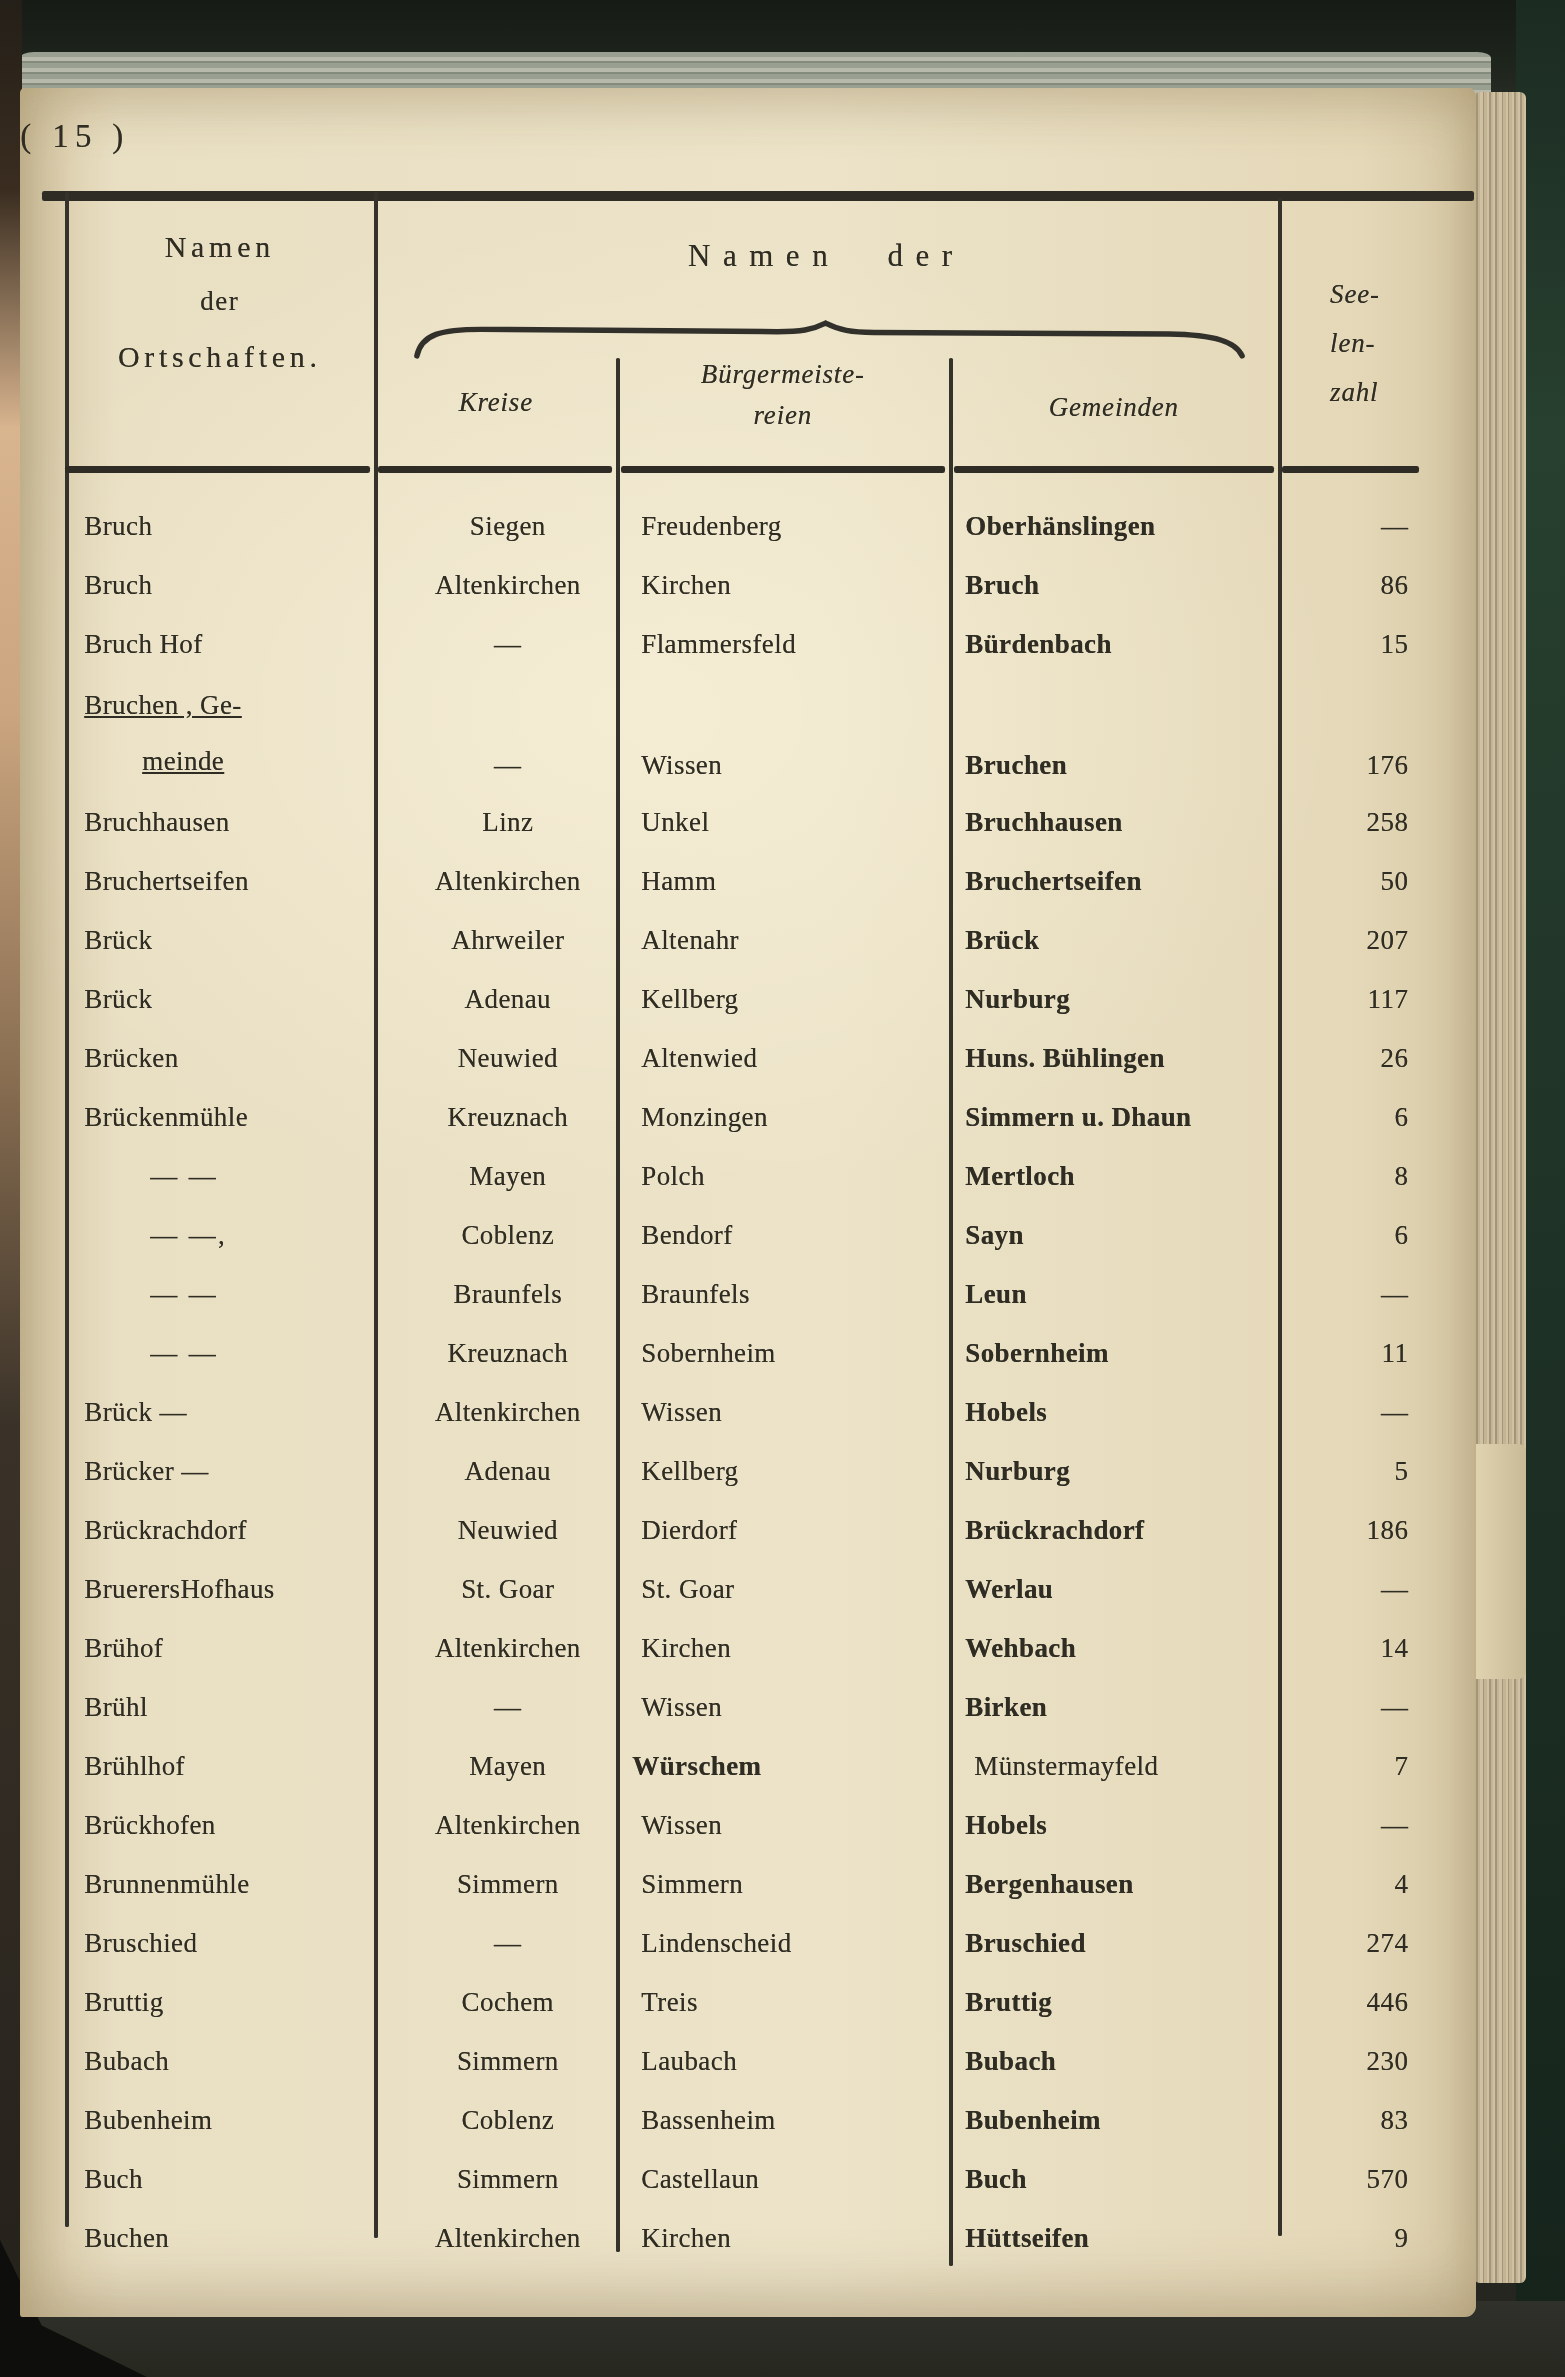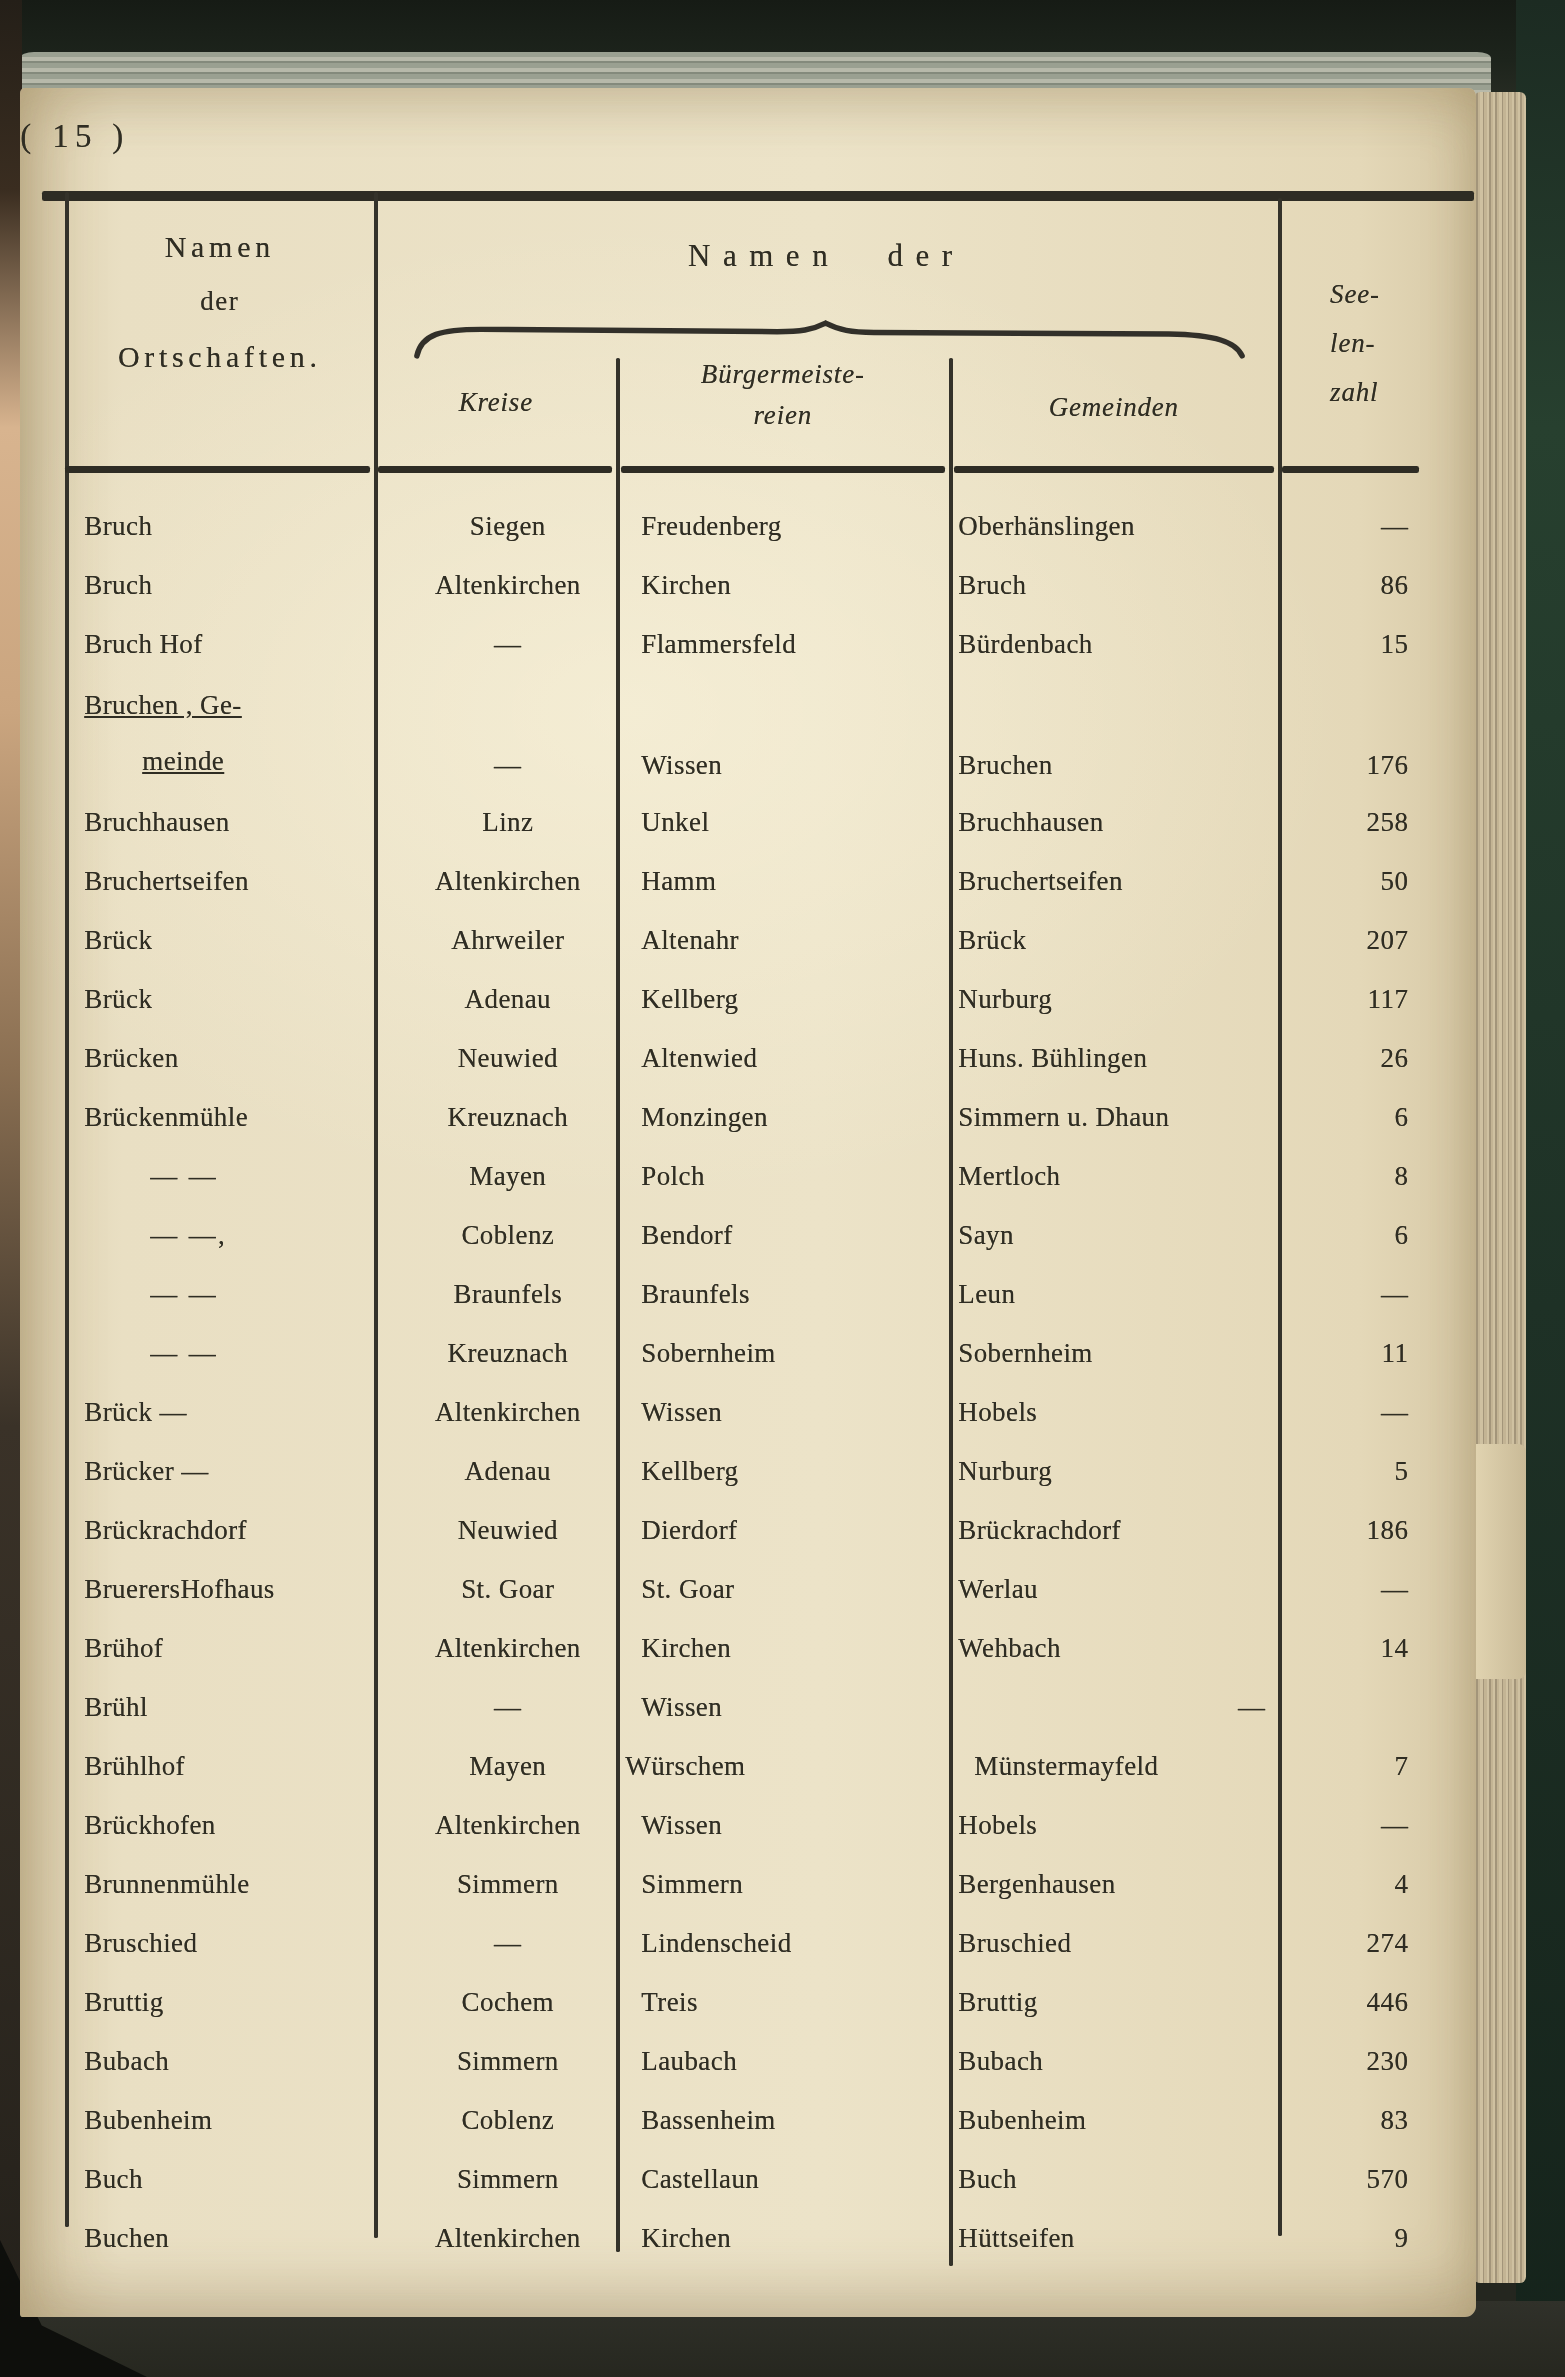--- a/index.html
+++ b/index.html
@@ -80,21 +80,21 @@
   .row{display:grid;grid-template-columns:309px 243px 333px 329px 143px;height:59px;}
   .row.tall{height:119px;}
   .cell{display:flex;align-items:center;overflow:hidden;white-space:nowrap;}
   .tall .cell{align-items:flex-end;padding-bottom:12.5px;}
   .c-ort{padding-left:19px;}
   .c-ort.dash{padding-left:85px;letter-spacing:2.3px;}
   .tall .c-ort{display:block;padding-top:3.1px;line-height:56px;text-decoration:underline;}
   .indent2{padding-left:58px;}
   .c-kreis{justify-content:center;text-align:right;margin-left:24px;}
   .c-bgm{padding-left:24px;}
-  .c-gem{padding-left:8px;}
+  .c-gem{padding-left:15px;font-weight:bold;}
   .c-seelen{justify-content:flex-end;padding-right:14px;}
 </style>
 </head>
 <body>
 
 <div class="scene">
   <div class="bg-top"></div>
   <div class="edges-top"></div>
   <div class="right-cover"></div>
   <div class="right-stack"></div>
@@ -279,20 +279,21 @@
           <div class="cell c-ort">Brühof</div>
           <div class="cell c-kreis">Altenkirchen</div>
           <div class="cell c-bgm">Kirchen</div>
           <div class="cell c-gem">Wehbach</div>
           <div class="cell c-seelen">14</div>
         </div>
         <div class="row">
           <div class="cell c-ort">Brühl</div>
           <div class="cell c-kreis">—</div>
           <div class="cell c-bgm">Wissen</div>
+          <div class="cell c-gem">Birken</div>
           <div class="cell c-seelen">—</div>
         </div>
         <div class="row">
           <div class="cell c-ort">Brühlhof</div>
           <div class="cell c-kreis">Mayen</div>
           <div class="cell c-gem">Würschem</div>
           <div class="cell c-bgm">Münstermayfeld</div>
           <div class="cell c-seelen">7</div>
         </div>
         <div class="row">

